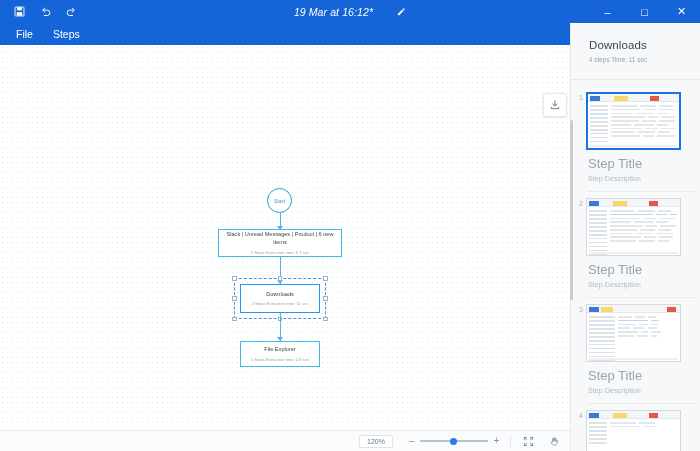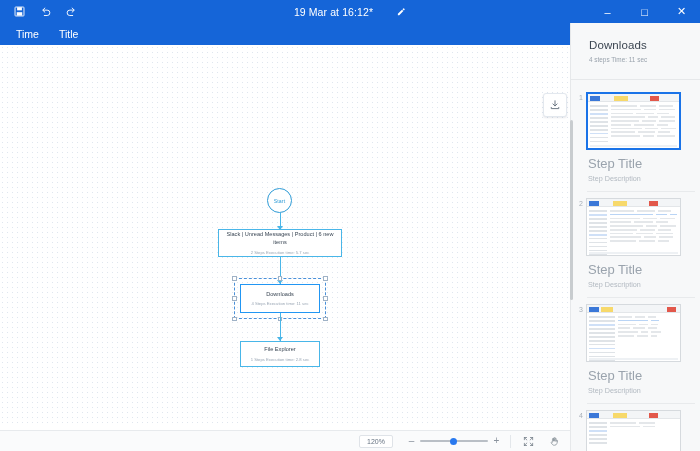--- a/index.html
+++ b/index.html
@@ -21,20 +21,21 @@
   .tb-ico {
     width: 26px; height: 22px;
     display: flex; align-items: center; justify-content: center;
     color: #ffffff; font-size: 12px; line-height: 1;
   }
   .tb-ico svg { display: block; }
   .tb-title {
     position: absolute; left: 0; right: 0; top: 0; height: 23px;
     display: flex; align-items: center; justify-content: center; gap: 23px;
     pointer-events: none;
+    font-style: italic;
   }
   .tb-title-text { color: #ffffff; font-size: 10.5px; letter-spacing: .1px; }
   .tb-edit { pointer-events: auto; display: flex; align-items: center; color:#fff; }
   .tb-win {
     position: absolute; right: 0; top: 0; height: 23px;
     display: flex; align-items: stretch;
   }
   .win-btn {
     width: 37px; display: flex; align-items: center; justify-content: center;
     color: #ffffff; font-size: 11px;
@@ -243,22 +244,22 @@
     </div>
 
     <div class="tb-win">
       <div class="win-btn">–</div>
       <div class="win-btn">□</div>
       <div class="win-btn close">✕</div>
     </div>
   </div>
 
   <div class="menubar">
-    <div class="menu-item">Time</div>
-    <div class="menu-item">Title</div>
+    <div class="menu-item">File</div>
+    <div class="menu-item">Steps</div>
   </div>
 
   <div class="canvas-wrap">
     <div class="dotgrid"></div>
     <div class="canvas-blank-bottom"></div>
 
     <div class="dl-btn">
       <svg width="12" height="12" viewBox="0 0 16 16" fill="none">
         <path d="M8 2.4v6.6" stroke="#6b7682" stroke-width="1.3" stroke-linecap="round"></path>
         <path d="M5.2 6.6 8 9.3l2.8-2.7" stroke="#6b7682" stroke-width="1.3" stroke-linecap="round" stroke-linejoin="round" fill="none"></path>

